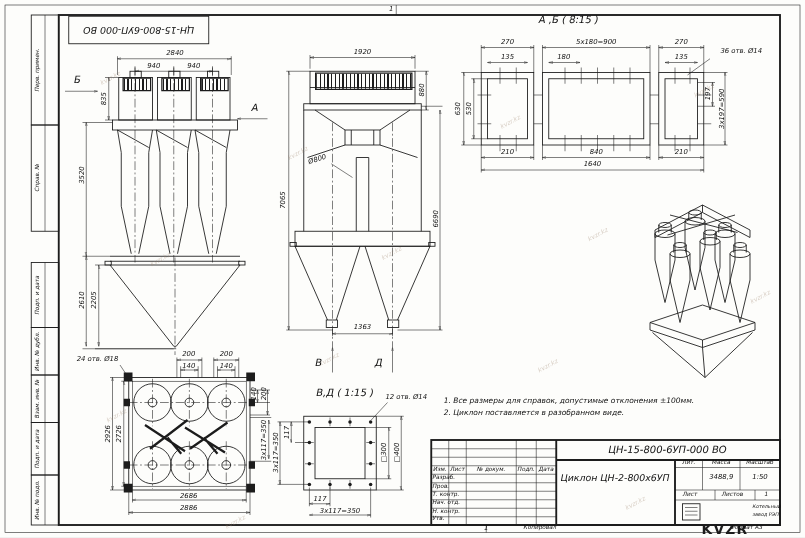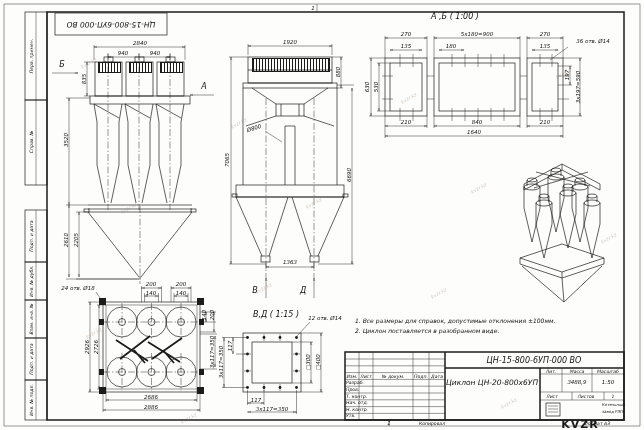--- a/index.html
+++ b/index.html
@@ -283,21 +283,21 @@
 
   <span class="t" style="left:290px;top:42px">1920</span>
   <span class="t r" style="left:338px;top:72px">880</span>
   <span class="t" style="left:254px;top:128px;transform:translate(-50%,-50%) rotate(-18deg)">Ø800</span>
   <span class="t r" style="left:227px;top:160px">7065</span>
   <span class="t r" style="left:349px;top:175px">6690</span>
   <span class="t" style="left:290px;top:262px">1363</span>
   <span class="t big" style="left:255px;top:290px">В</span>
   <span class="t big" style="left:303px;top:290px">Д</span>
 
-  <span class="t big" style="left:455px;top:16px">А ,Б ( 1:00 )</span>
+  <span class="t big" style="left:455px;top:16px">А ,Б ( 8:15 )</span>
   <span class="t" style="left:406px;top:34px">270</span>
   <span class="t" style="left:477px;top:34px">5х180=900</span>
   <span class="t" style="left:545px;top:34px">270</span>
   <span class="t" style="left:406px;top:46px">135</span>
   <span class="t" style="left:451px;top:46px">180</span>
   <span class="t" style="left:545px;top:46px">135</span>
   <span class="t" style="left:593px;top:41px">36 отв. Ø14</span>
   <span class="t r" style="left:376px;top:87px">530</span>
   <span class="t r" style="left:367px;top:87px">630</span>
   <span class="t r" style="left:567px;top:75px">197</span>
@@ -326,21 +326,21 @@
   <span class="t r" style="left:221px;top:362px">3х117=350</span>
   <span class="t r" style="left:308px;top:362px">□300</span>
   <span class="t r" style="left:318px;top:362px">□400</span>
   <span class="t" style="left:256px;top:400px">117</span>
   <span class="t" style="left:272px;top:409px">3х117=350</span>
 
   <span class="ta" style="left:355px;top:317px">1. Все размеры для справок, допустимые отклонения ±100мм.</span>
   <span class="ta" style="left:355px;top:327px">2. Циклон поставляется в разобранном виде.</span>
 
   <span class="t big" style="left:534px;top:360px">ЦН-15-800-6УП-000 ВО</span>
-  <span class="t ttl" style="left:492px;top:382px">Циклон ЦН-20-800х6УП</span>
+  <span class="t ttl" style="left:492px;top:382px">Циклон ЦН-2-800х6УП</span>
   <span class="t tiny" style="left:352px;top:376px">Изм.</span>
   <span class="t tiny" style="left:366px;top:376px">Лист</span>
   <span class="t tiny" style="left:393px;top:376px">№ докум.</span>
   <span class="t tiny" style="left:421px;top:376px">Подп.</span>
   <span class="t tiny" style="left:437px;top:376px">Дата</span>
   <span class="ta tiny" style="left:346px;top:380px">Разраб.</span>
   <span class="ta tiny" style="left:346px;top:387px">Пров.</span>
   <span class="ta tiny" style="left:346px;top:394px">Т. контр.</span>
   <span class="ta tiny" style="left:346px;top:400px">Нач. отд.</span>
   <span class="ta tiny" style="left:346px;top:407px">Н. контр.</span>

